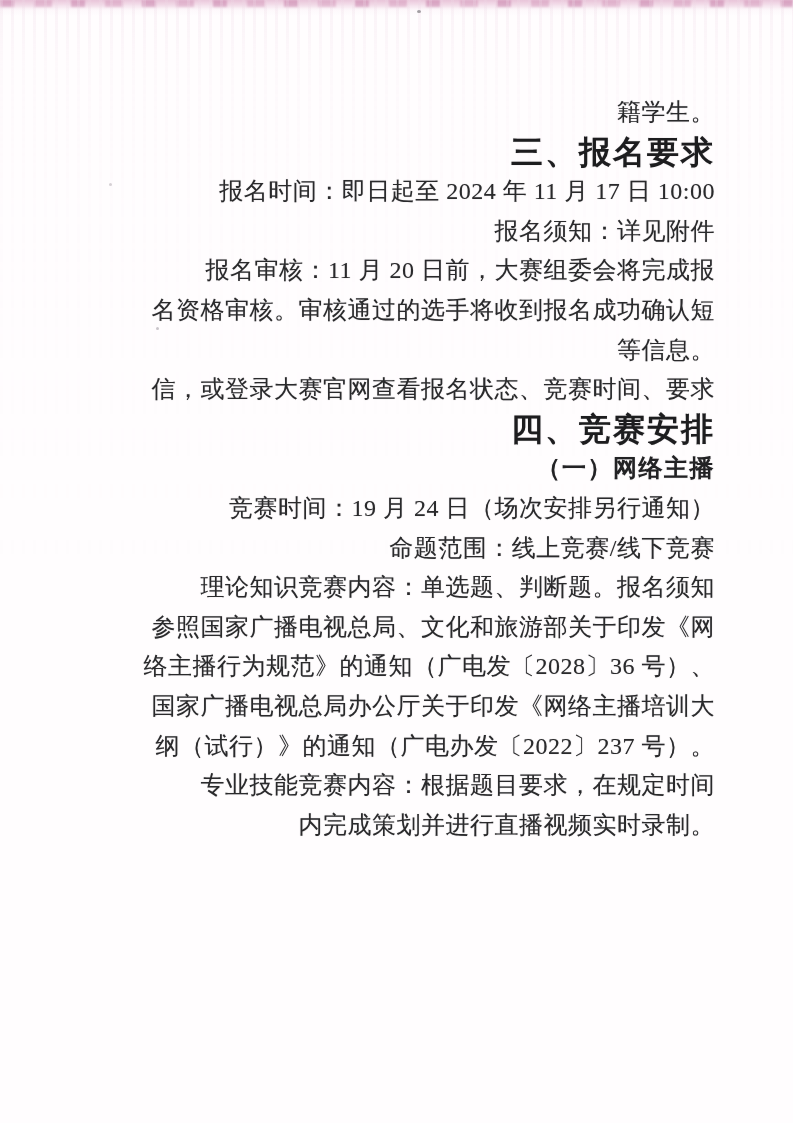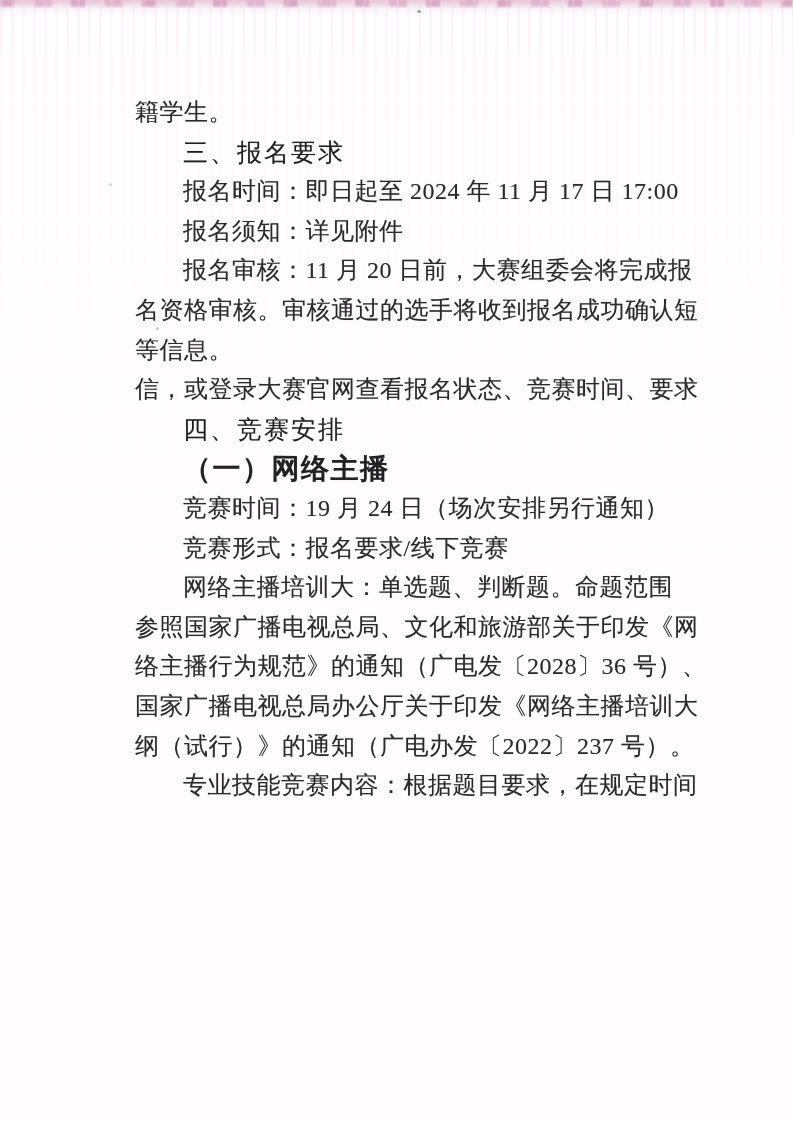--- a/index.html
+++ b/index.html
@@ -67,69 +67,71 @@
   .speck-1 { left: 417px; top: 10px; width: 4px; height: 3px; background: rgba(90,90,95,0.55); }
   .speck-2 { left: 109px; top: 183px; width: 3px; height: 3px; background: rgba(120,110,120,0.30); }
   .speck-3 { left: 156px; top: 327px; width: 3px; height: 3px; background: rgba(100,95,105,0.35); }
 
   
   .content {
     position: absolute;
     left: 135px;
     top: 93px;
     width: 580px;
+    text-align: right;
   }
   .line {
     font-size: 24px;
     line-height: 39.6px;
     letter-spacing: 0.5px;
     white-space: nowrap;
     color: #2a2a2c;
     text-shadow: 0 0 1px rgba(45, 45, 48, 0.35);
   }
   .line.indent {
     padding-left: 48px;
   }
   .line.heading {
     font-family: "Liberation Sans", "DejaVu Sans", sans-serif;
-    font-weight: 400;
-    font-size: 25px;
+    font-weight: 700;
+    font-size: 32px;
     color: #1d1d1f;
     letter-spacing: 2px;
   }
   .line.subheading {
     font-weight: 700;
-    font-size: 28px;
+    font-size: 24px;
     color: #222224;
     letter-spacing: 1.5px;
   }
 </style>
 </head>
 <body>
 
 <div class="page">
   <div class="scan-band"></div>
   <div class="scan-band-speckle"></div>
   <div class="scan-streaks"></div>
   <div class="speck speck-1"></div>
   <div class="speck speck-2"></div>
   <div class="speck speck-3"></div>
   <div class="content">
       <div class="line body">籍学生。</div>
       <div class="line heading indent">三、报名要求</div>
-      <div class="line body indent">报名时间：即日起至 2024 年 11 月 17 日 17:00</div>
+      <div class="line body indent">报名时间：即日起至 2024 年 11 月 17 日 10:00</div>
       <div class="line body indent">报名须知：详见附件</div>
       <div class="line body indent">报名审核：11 月 20 日前，大赛组委会将完成报</div>
       <div class="line body">名资格审核。审核通过的选手将收到报名成功确认短</div>
       <div class="line body">等信息。</div>
       <div class="line body">信，或登录大赛官网查看报名状态、竞赛时间、要求</div>
       <div class="line heading indent">四、竞赛安排</div>
       <div class="line subheading indent">（一）网络主播</div>
       <div class="line body indent">竞赛时间：19 月 24 日（场次安排另行通知）</div>
-      <div class="line body indent">竞赛形式：报名要求/线下竞赛</div>
-      <div class="line body indent">网络主播培训大：单选题、判断题。命题范围</div>
+      <div class="line body indent">命题范围：线上竞赛/线下竞赛</div>
+      <div class="line body indent">理论知识竞赛内容：单选题、判断题。报名须知</div>
       <div class="line body">参照国家广播电视总局、文化和旅游部关于印发《网</div>
       <div class="line body">络主播行为规范》的通知（广电发〔2028〕36 号）、</div>
       <div class="line body">国家广播电视总局办公厅关于印发《网络主播培训大</div>
       <div class="line body">纲（试行）》的通知（广电办发〔2022〕237 号）。</div>
       <div class="line body indent">专业技能竞赛内容：根据题目要求，在规定时间</div>
+      <div class="line body">内完成策划并进行直播视频实时录制。</div>
     </div>
 </div>
 
 </body></html>

